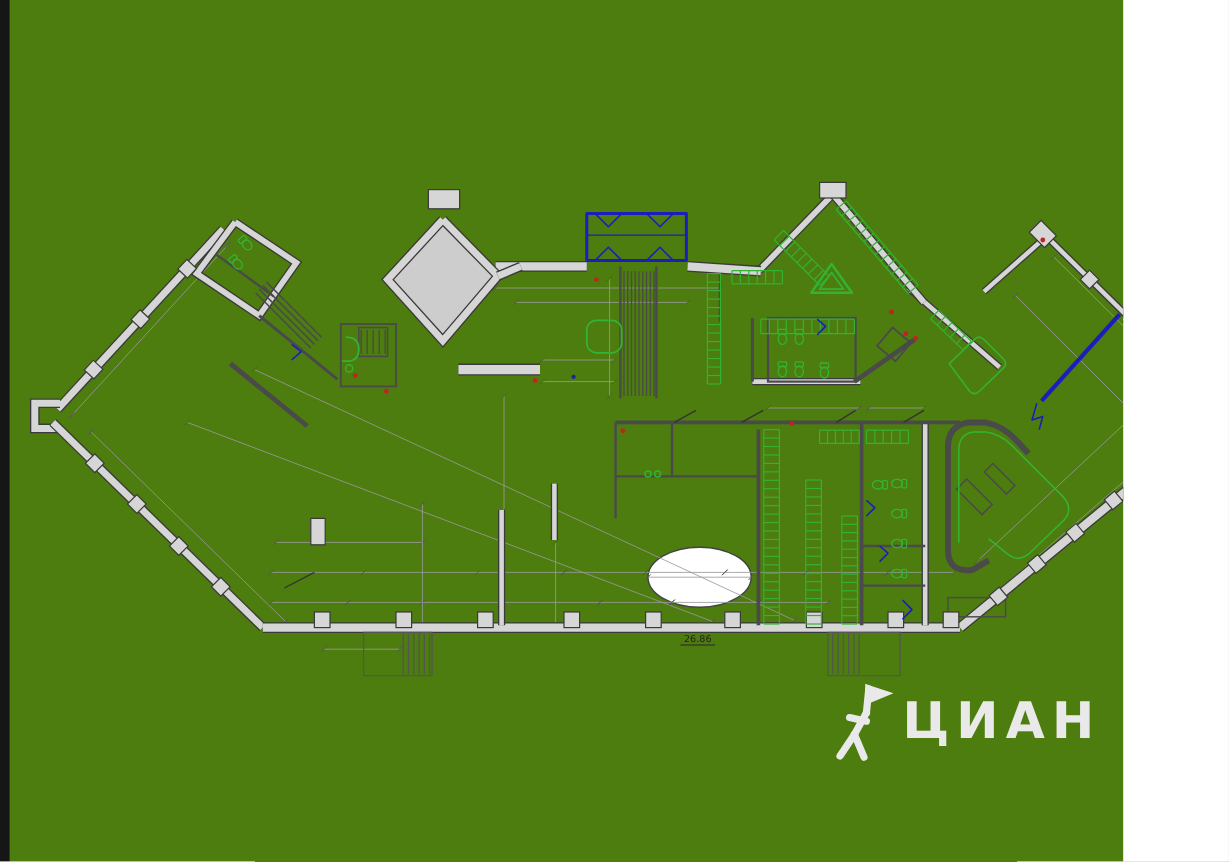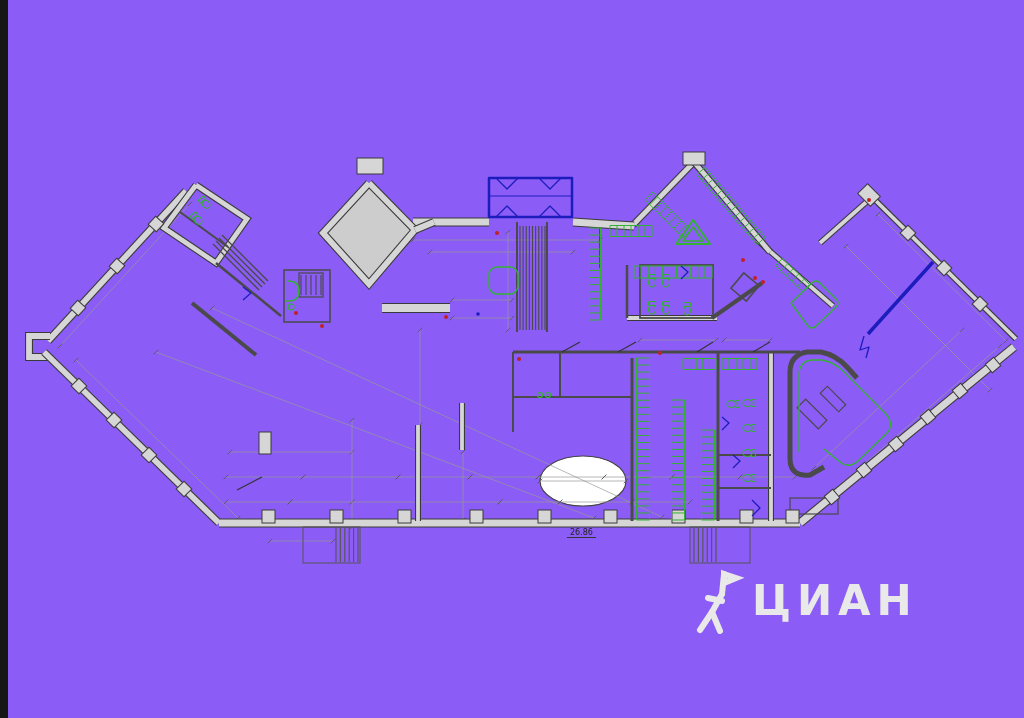--- a/index.html
+++ b/index.html
@@ -1,16 +1,16 @@
 <!DOCTYPE html>
 <html><head>
 <meta charset="utf-8">
 <style>
   html,body{margin:0;padding:0;background:#ffffff;}
-  .stage{position:relative;width:1024px;height:718px;background:#8b5cf6;overflow:hidden;
+  .stage{position:relative;width:936px;height:718px;background:#4d7c0f;overflow:hidden;
          font-family:"DejaVu Sans",sans-serif;}
   .frame-bar{position:absolute;left:0;top:0;width:8px;height:718px;}
   .plan-svg{position:absolute;left:0;top:0;}
   .area-label{position:absolute;left:567px;top:528px;font-size:8px;line-height:9px;
               color:#222;border-bottom:1px solid #333;padding:0 3px;}
   .watermark{position:absolute;left:694px;top:566px;display:flex;align-items:flex-start;
              user-select:none;}
   .watermark-text{font-size:42px;font-weight:bold;letter-spacing:6px;line-height:70px;
                   font-family:"DejaVu Sans",sans-serif;}
   .wm-icon{margin-right:6px;margin-top:2px;}

